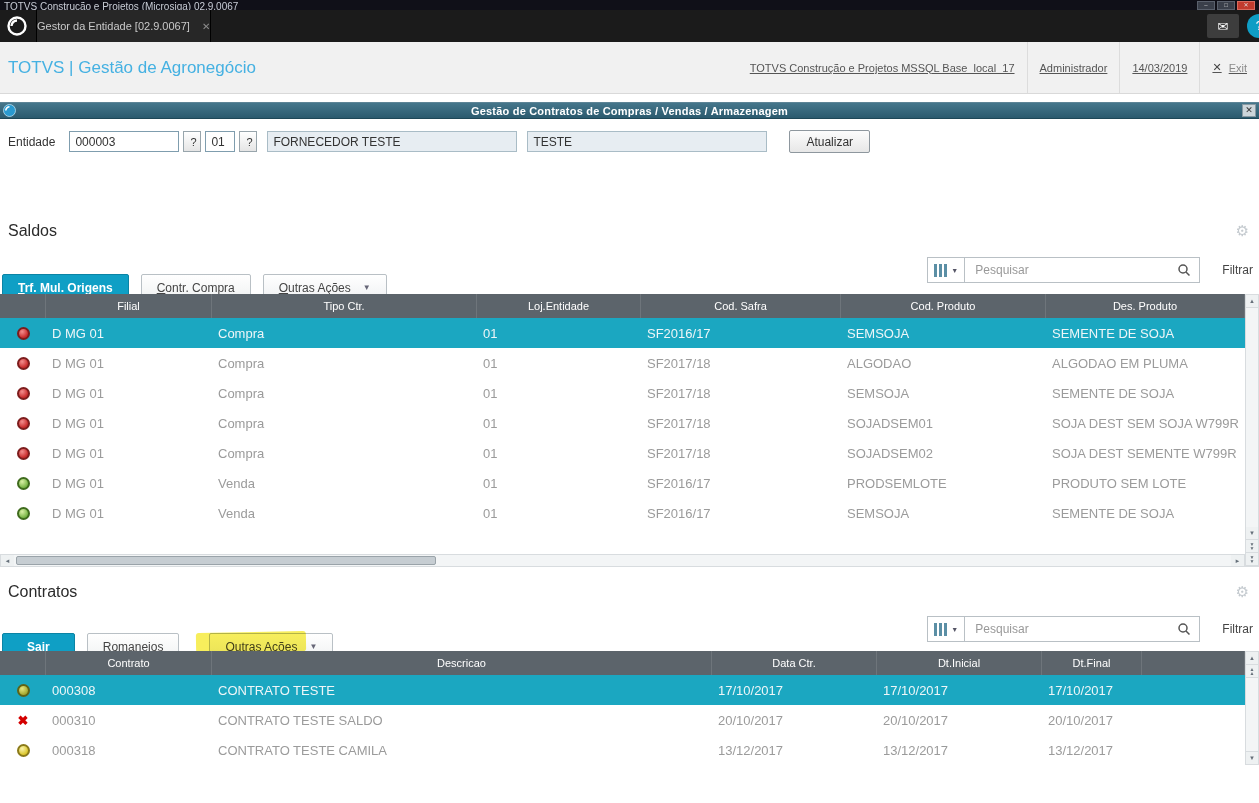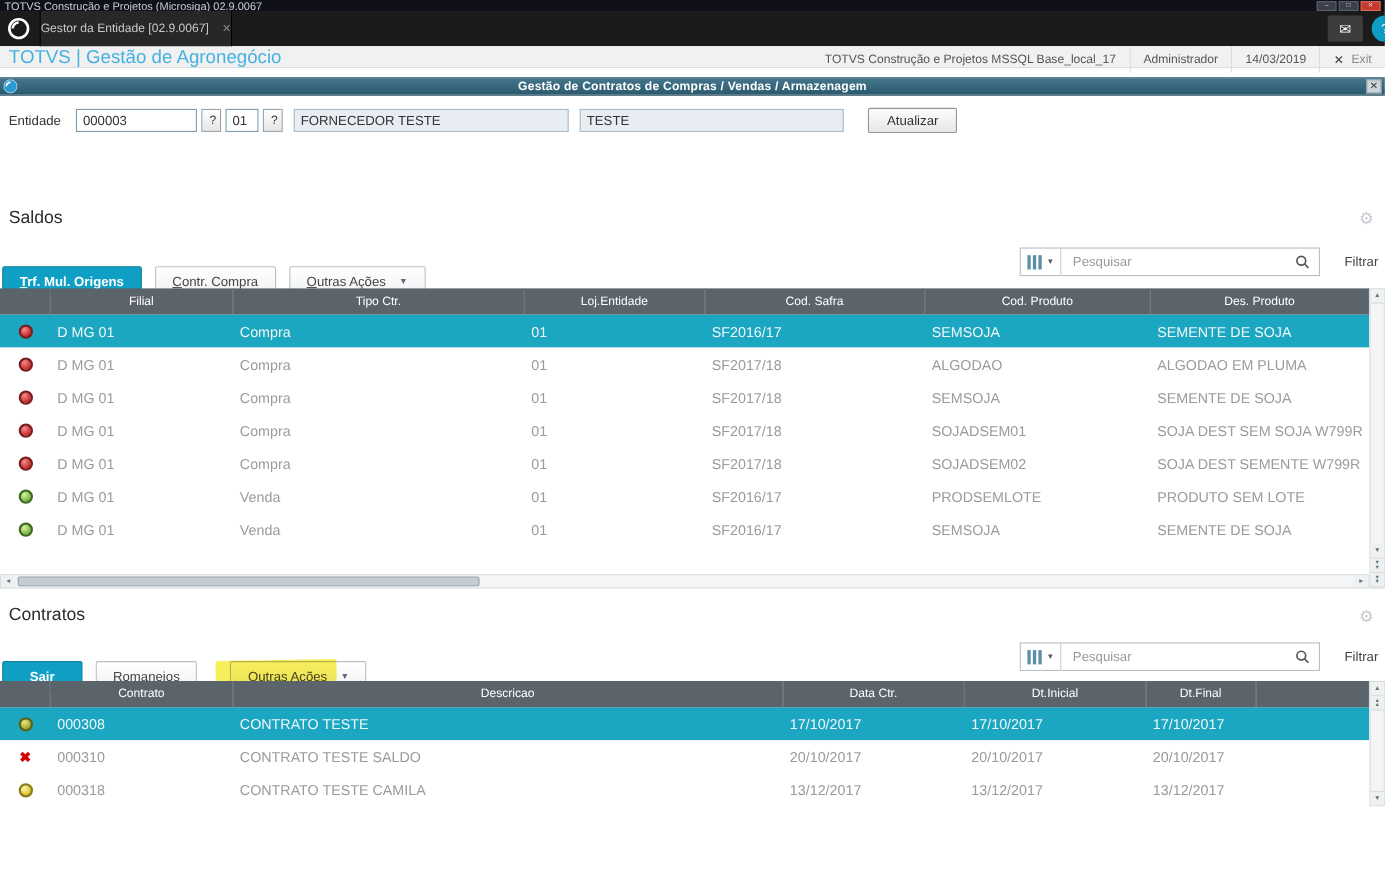--- a/index.html
+++ b/index.html
@@ -23,25 +23,25 @@
     background:#272727; color:#c9c9c9; font-size:11px; border-left:1px solid #000;
     border-right:1px solid #000; }
   .tab-close { color:#8d8d8d; font-size:10px; cursor:pointer; }
   .tabbar-right { margin-left:auto; display:flex; align-items:center; gap:8px; }
   .mail-btn { width:32px; height:24px; background:#3d3d3d; border-radius:2px; color:#fff;
     display:flex; align-items:center; justify-content:center; font-size:13px; cursor:pointer; }
   .round-btn { width:24px; height:24px; border-radius:50%; background:#0f9dc5; color:#fff;
     display:flex; align-items:center; justify-content:center; font-size:12px;
     margin-right:-12px; cursor:pointer; }
   
-  .appheader { height:20px; background:#f1f1f1; border-bottom:1px solid #d9d9d9;
+  .appheader { height:52px; background:#f1f1f1; border-bottom:1px solid #d9d9d9;
     display:flex; align-items:center; padding:0 0 0 8px; }
   .brand { color:#45b1e2; font-size:17px; white-space:nowrap; }
   .header-info { margin-left:auto; display:flex; align-items:stretch; font-size:11px; color:#555; height:100%; }
-  .info-item { padding:12px 12px; display:flex; align-items:center; border-left:1px solid #dcdcdc; white-space:nowrap; }
+  .info-item { padding:12px 12px; display:flex; align-items:center; border-left:1px solid #dcdcdc; white-space:nowrap;text-decoration:underline; }
   .info-item:first-child { border-left:none; }
   .exit-item { gap:7px; cursor:pointer; }
   .exit-x { color:#444; font-size:11px; }
   .exit-label { color:#8a8a8a; }
   
   .spacer8 { height:8px; background:#fff; }
   .dialogbar { height:17px; background:linear-gradient(#45768b,#2b5a6e);
     border-top:1px solid #5d8496; border-bottom:1px solid #1e4757;
     display:flex; align-items:center; padding:0 3px; position:relative; }
   .dialog-title { position:absolute; left:0; right:0; text-align:center; color:#fff;

